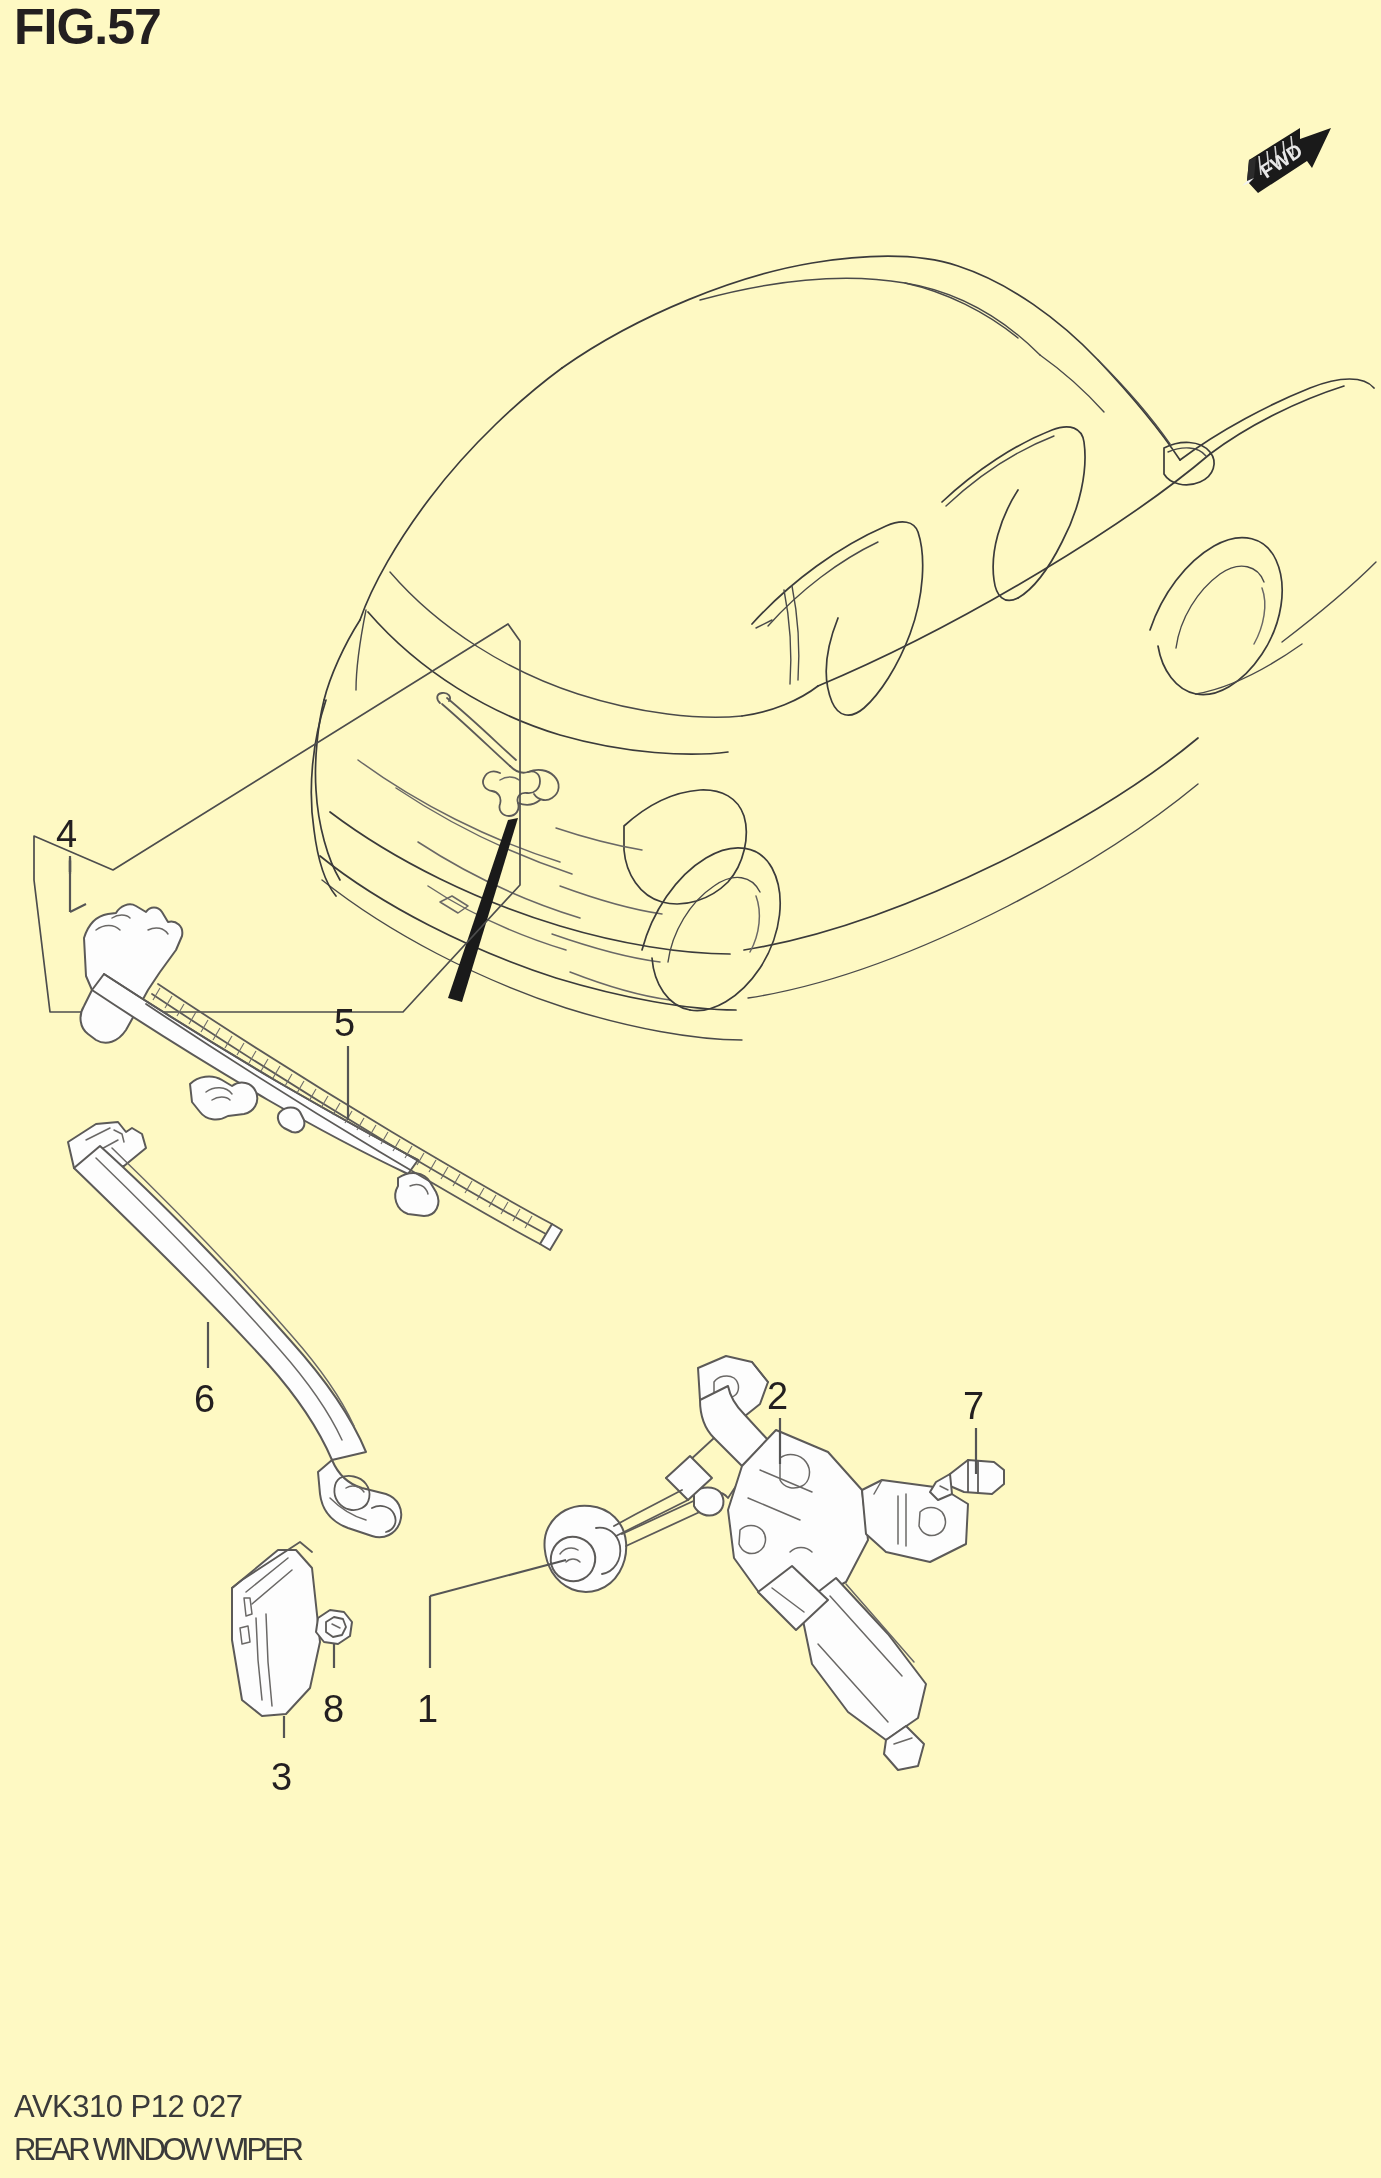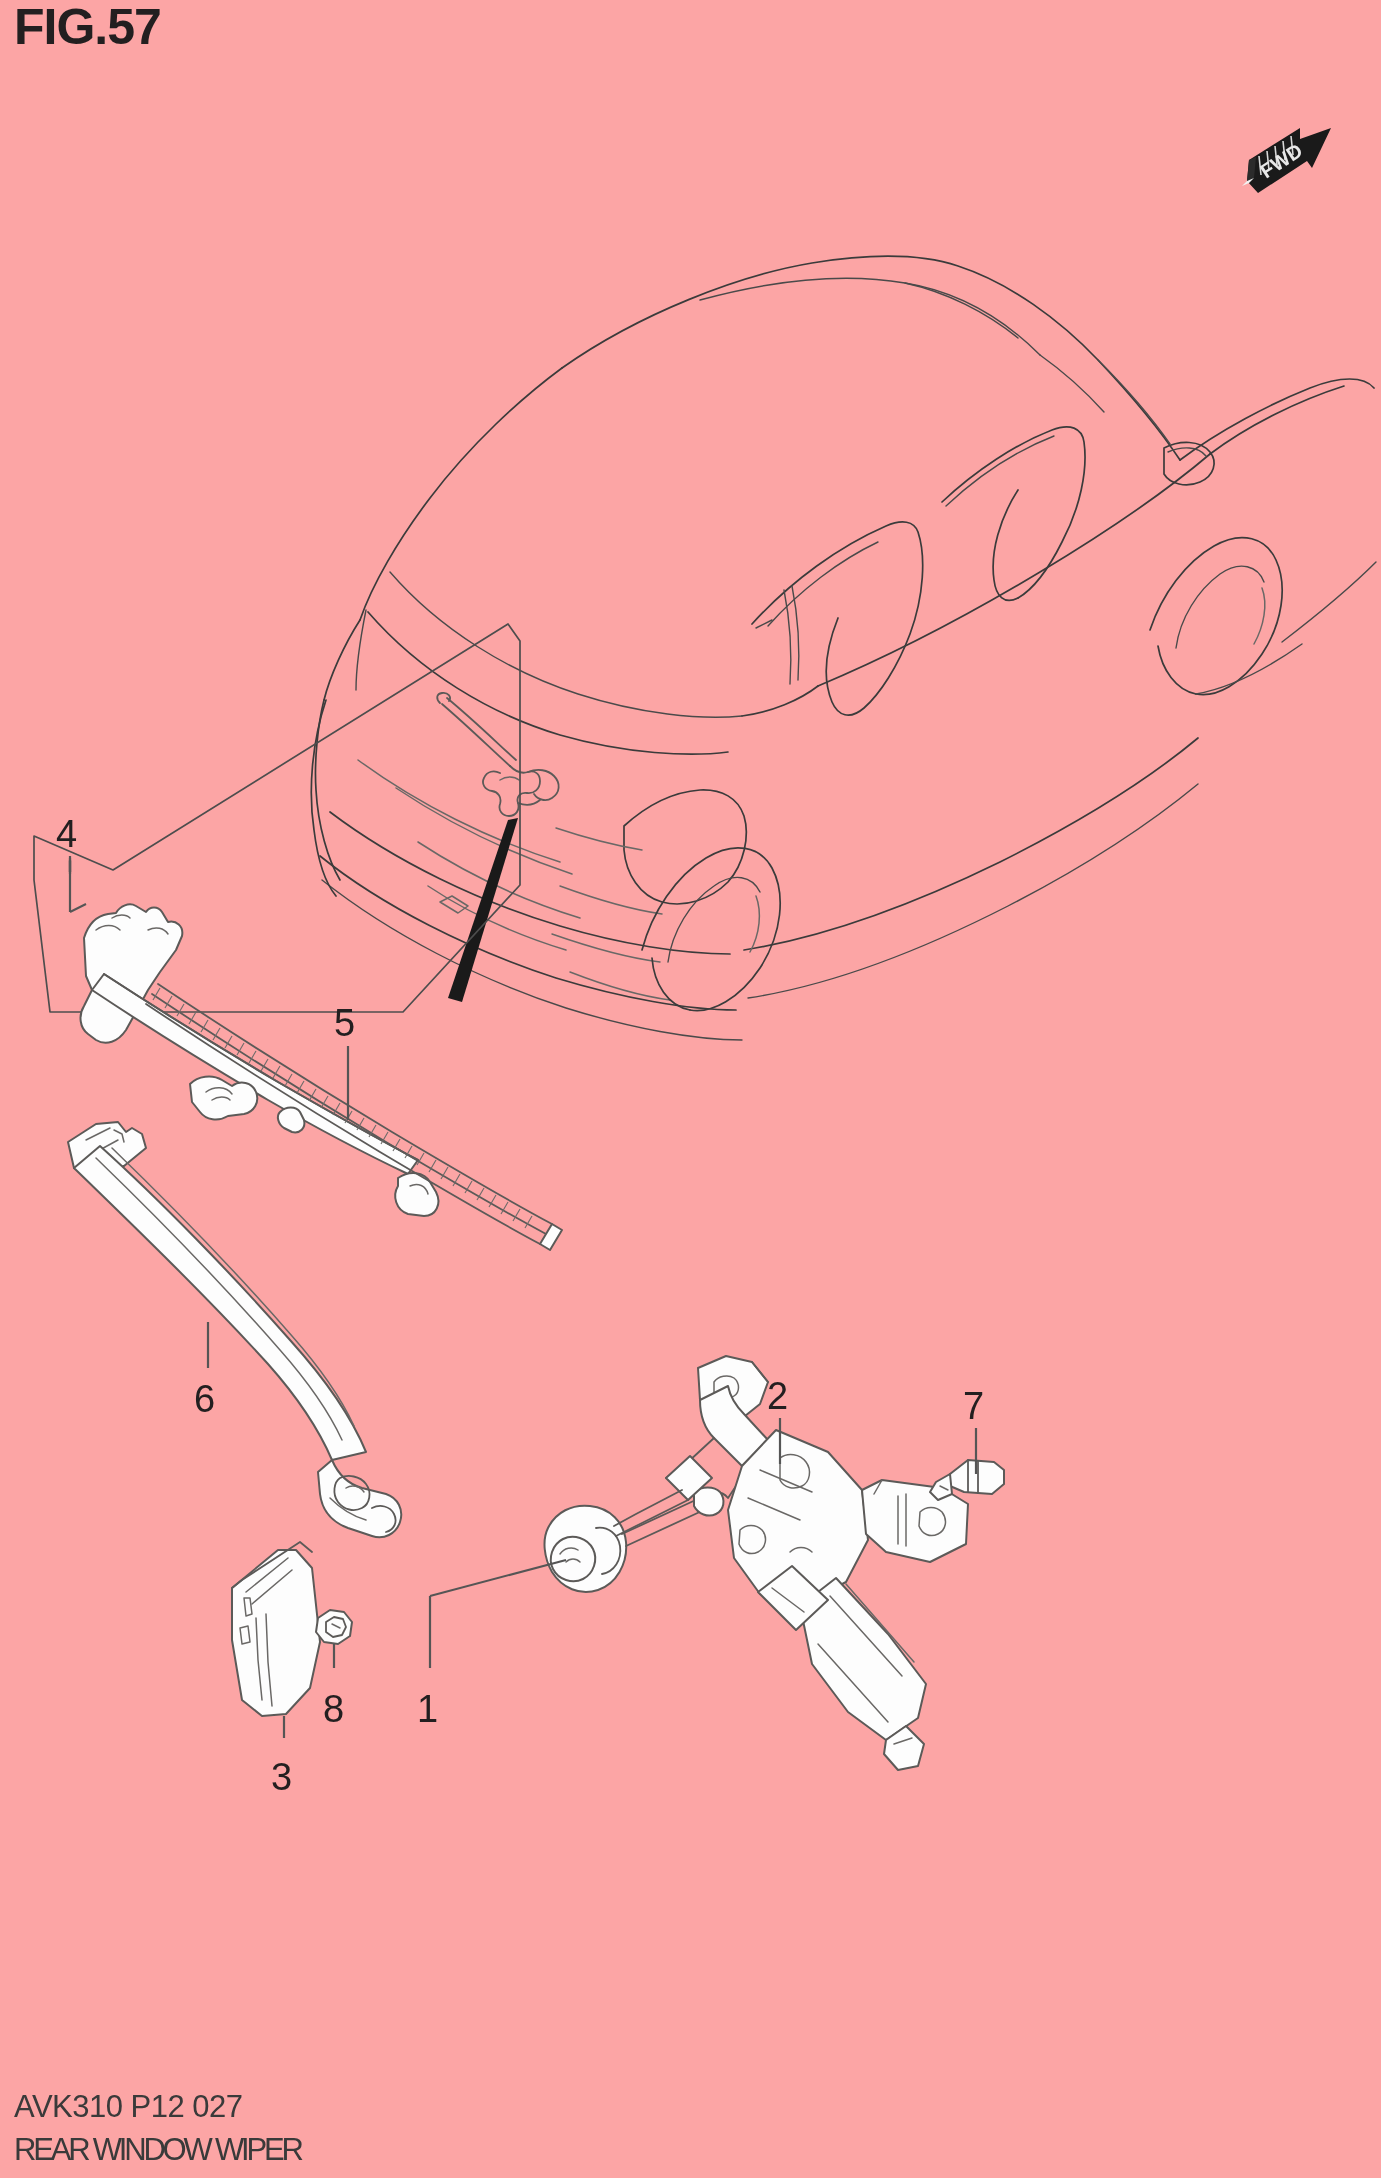--- a/index.html
+++ b/index.html
@@ -8,21 +8,21 @@
     background: #ffffff;
   }
   body {
     font-family: "Liberation Sans", sans-serif;
     color: #231f20;
   }
   #page {
     position: relative;
     width: 1381px;
     height: 2178px;
-    background: #fca5a5;
+    background: #fef9c3;
     overflow: hidden;
   }
   #fig-title {
     position: absolute;
     left: 14px;
     top: 2px;
     font-size: 50px;
     font-weight: bold;
     letter-spacing: -1px;
     line-height: 1;

